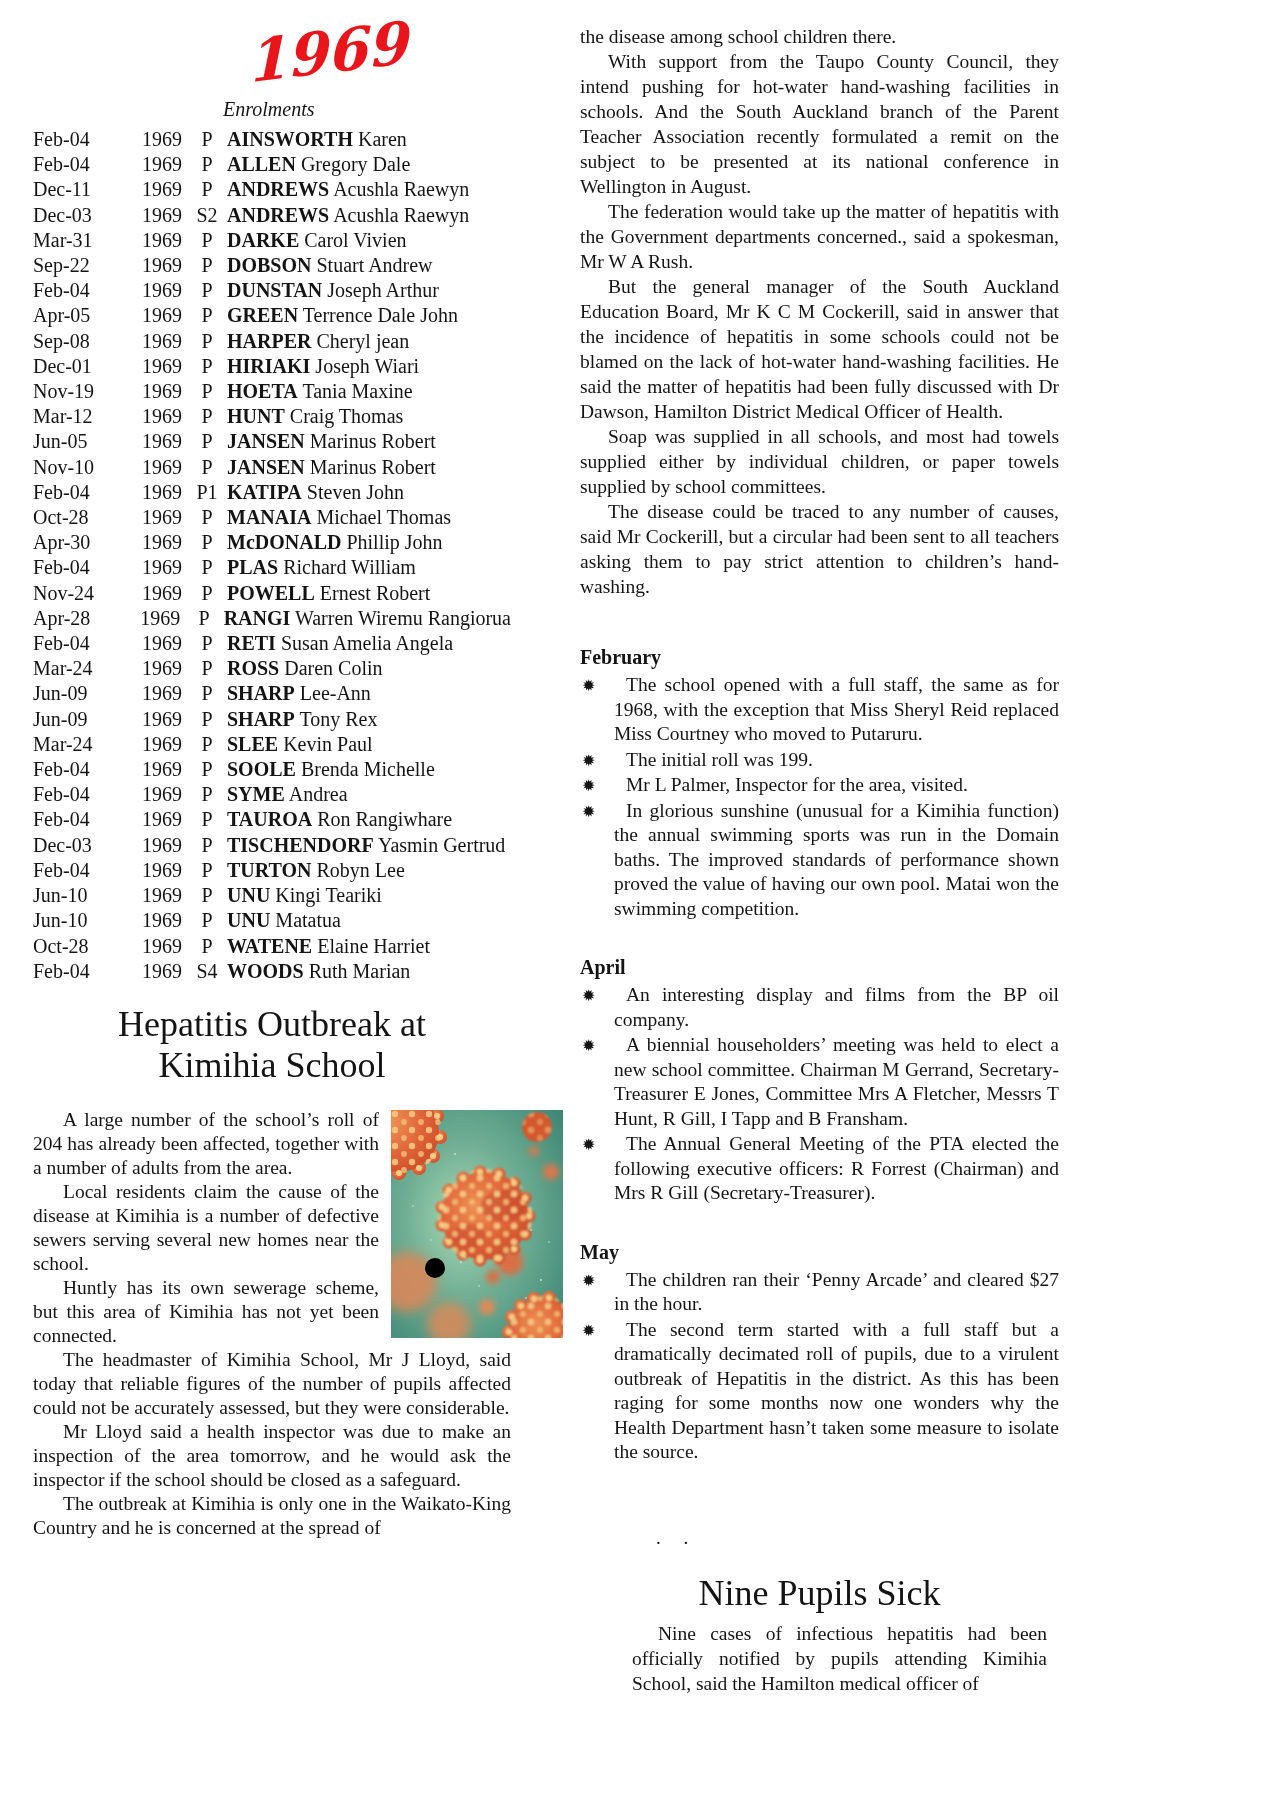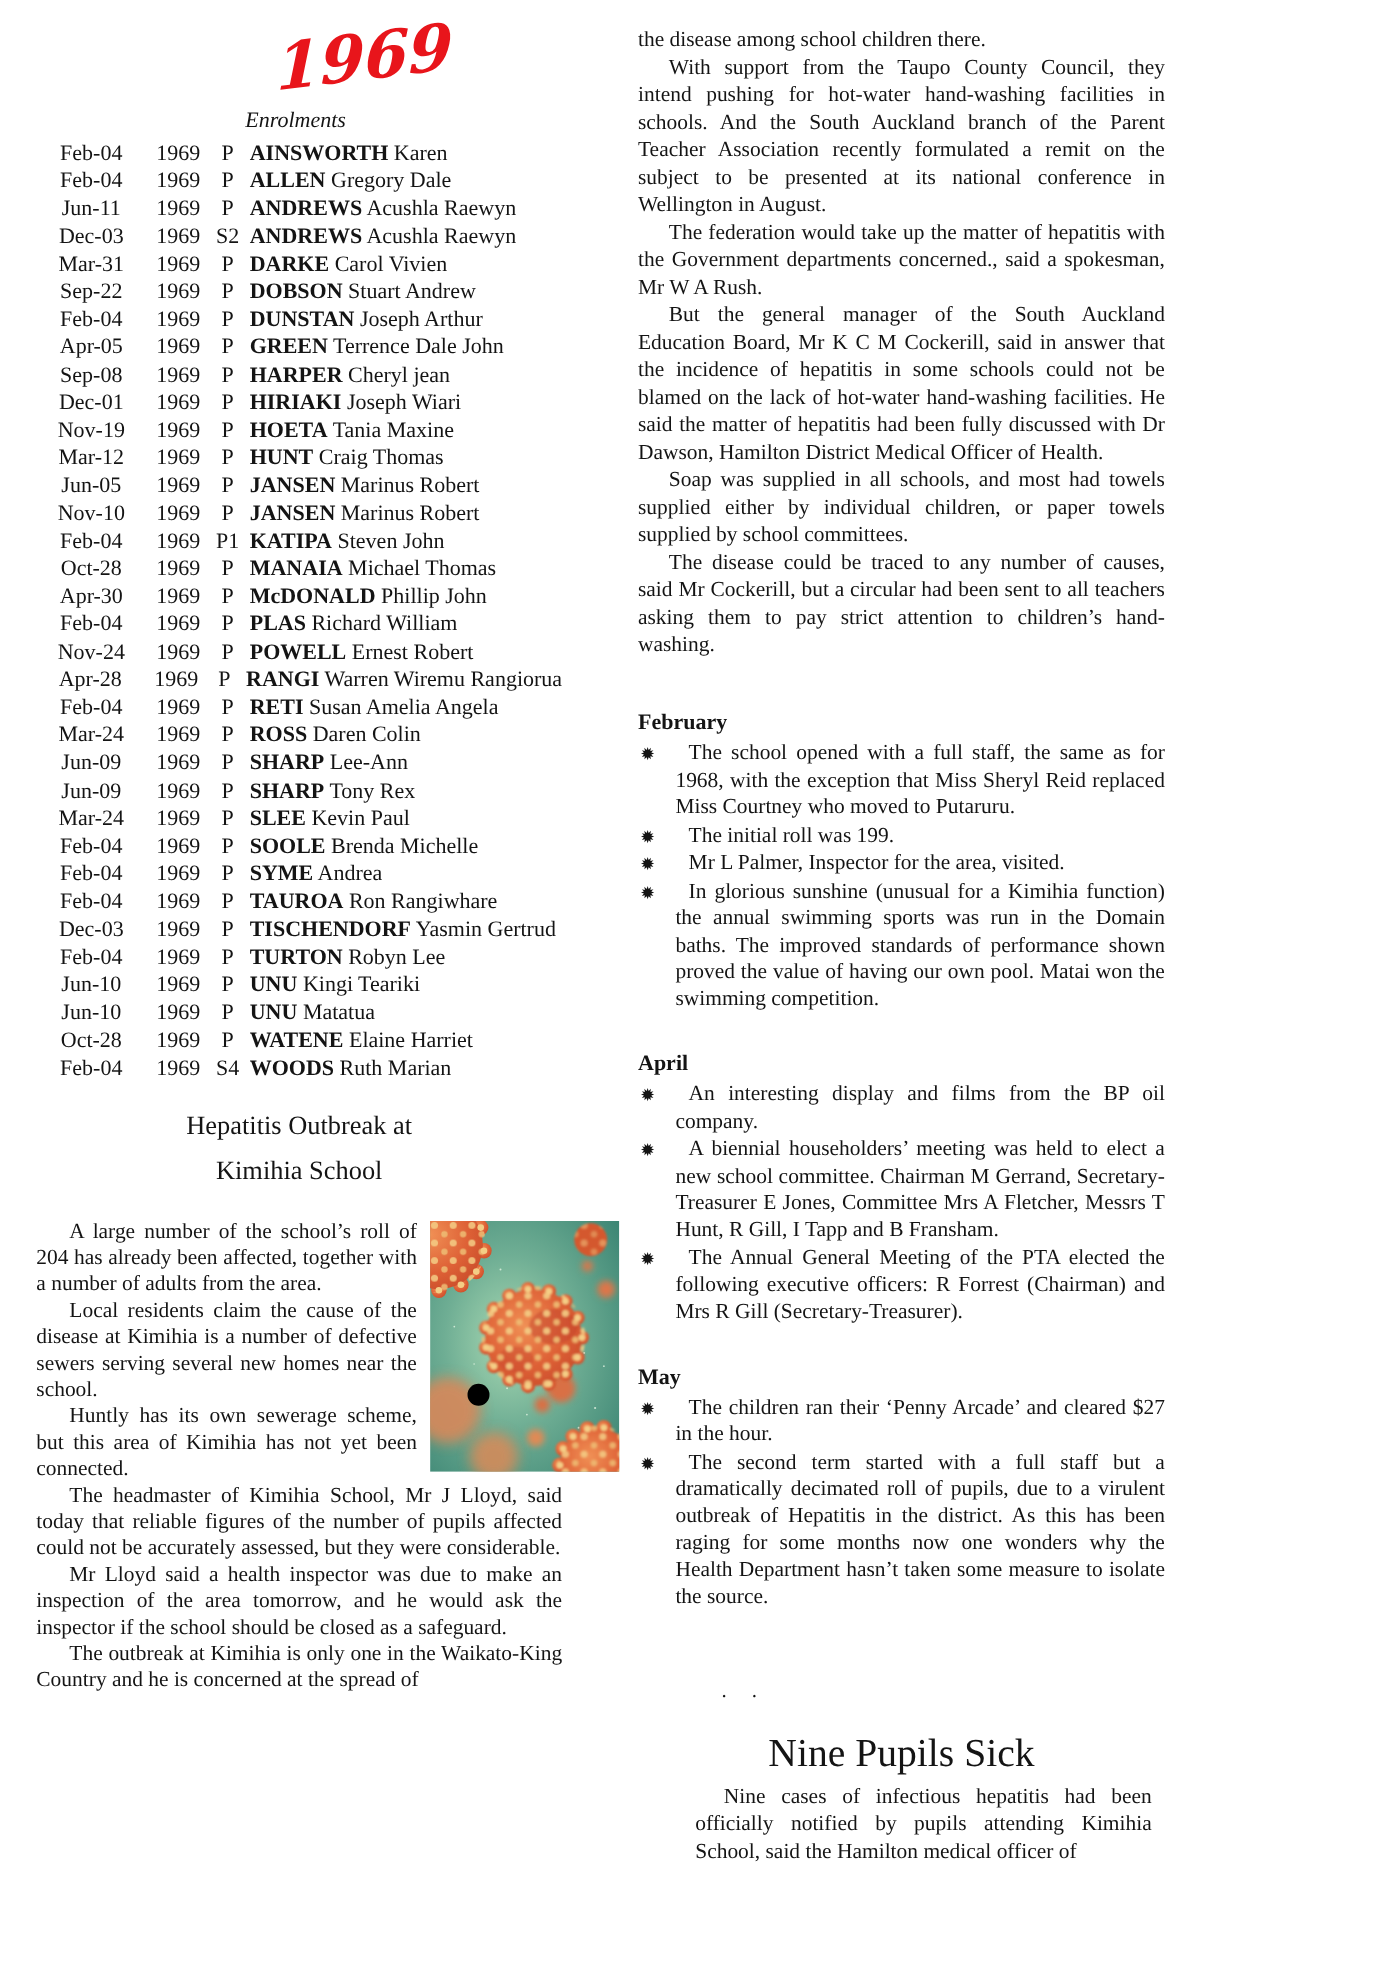--- a/index.html
+++ b/index.html
@@ -9,27 +9,27 @@
   .col-right{position:absolute;left:580px;top:24px;width:479px;}
 
   
   .year-script{display:inline-block;margin-left:218px;margin-top:6px;
     font-family:"DejaVu Serif",serif;font-style:italic;font-weight:bold;
     font-size:58px;line-height:64px;transform:rotate(-7deg) skewX(-8deg);}
 
   
   .enrol-label{font-style:italic;font-size:20px;margin:14px 0 6px 190px;}
   .enrol-row{display:flex;font-size:20px;line-height:25.2px;white-space:nowrap;}
-  .col-date{width:100px;text-align:center;}
+  .col-date{width:100px;text-align:left;}
   .col-year{width:48px;margin-left:9px;}
   .col-code{width:30px;margin-left:2px;text-align:center;}
   .col-name{margin-left:5px;}
 
   
-  .article-title{font-size:24px;line-height:41px;font-weight:normal;text-align:center;margin:20px 0 22px 0;}
+  .article-title{font-size:36px;line-height:41px;font-weight:normal;text-align:center;margin:20px 0 22px 0;}
   .article-body{font-size:19.5px;line-height:24px;text-align:justify;}
   .article-body p{margin:0;text-indent:30px;}
   .virus-figure{float:right;width:172px;height:228px;margin:2px -52px 6px 12px;}
   .virus-figure svg{display:block;}
 
   
   .rc-paras{font-size:19.5px;line-height:25px;text-align:justify;}
   .rc-paras p{margin:0;text-indent:28px;}
   .rc-paras p:first-child{text-indent:0;}
   .month-heading{font-size:20px;line-height:24px;font-weight:bold;margin:34px 0 4px 0;}
@@ -59,21 +59,21 @@
           <span class="col-code">P</span>
           <span class="col-name"><b>AINSWORTH</b> Karen</span>
         </div>
         <div class="enrol-row">
           <span class="col-date">Feb-04</span>
           <span class="col-year">1969</span>
           <span class="col-code">P</span>
           <span class="col-name"><b>ALLEN</b> Gregory Dale</span>
         </div>
         <div class="enrol-row">
-          <span class="col-date">Jun-11</span>
+          <span class="col-date">Dec-11</span>
           <span class="col-year">1969</span>
           <span class="col-code">P</span>
           <span class="col-name"><b>ANDREWS</b> Acushla Raewyn</span>
         </div>
         <div class="enrol-row">
           <span class="col-date">Dec-03</span>
           <span class="col-year">1969</span>
           <span class="col-code">S2</span>
           <span class="col-name"><b>ANDREWS</b> Acushla Raewyn</span>
         </div>

